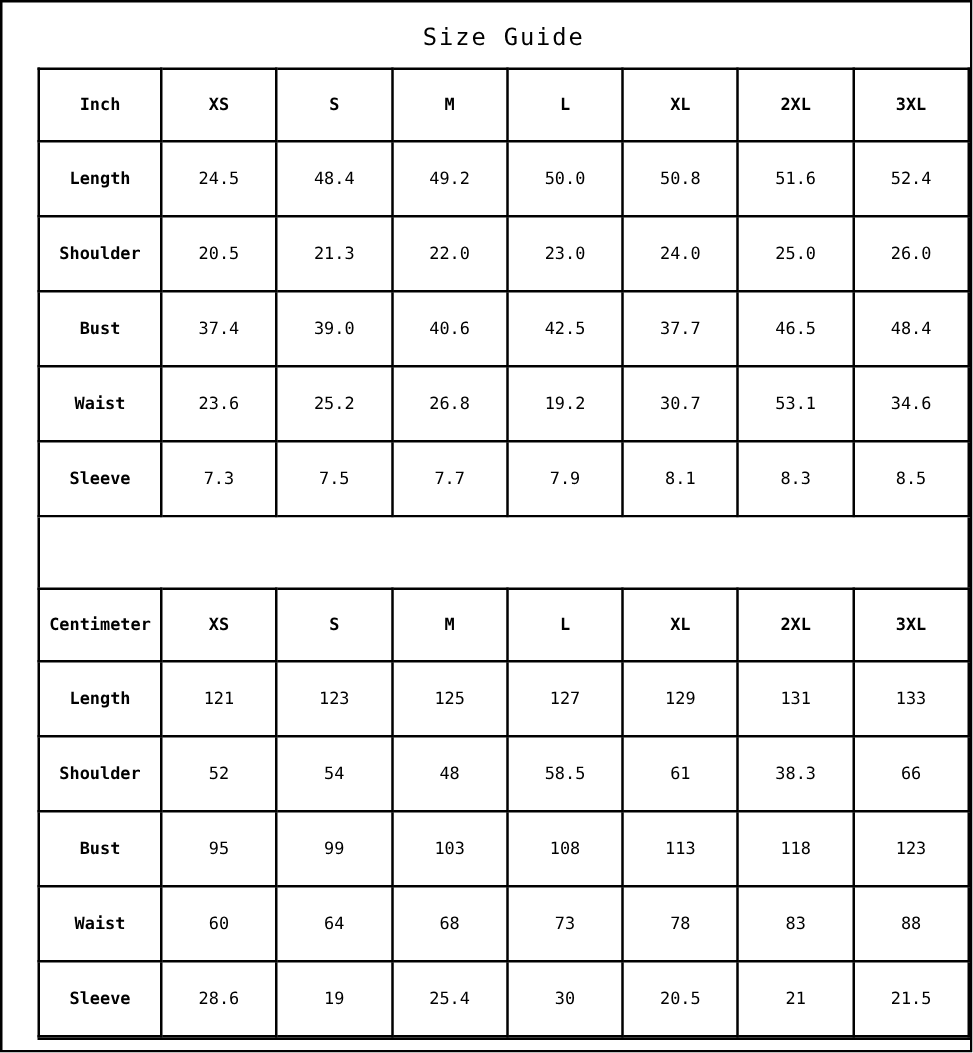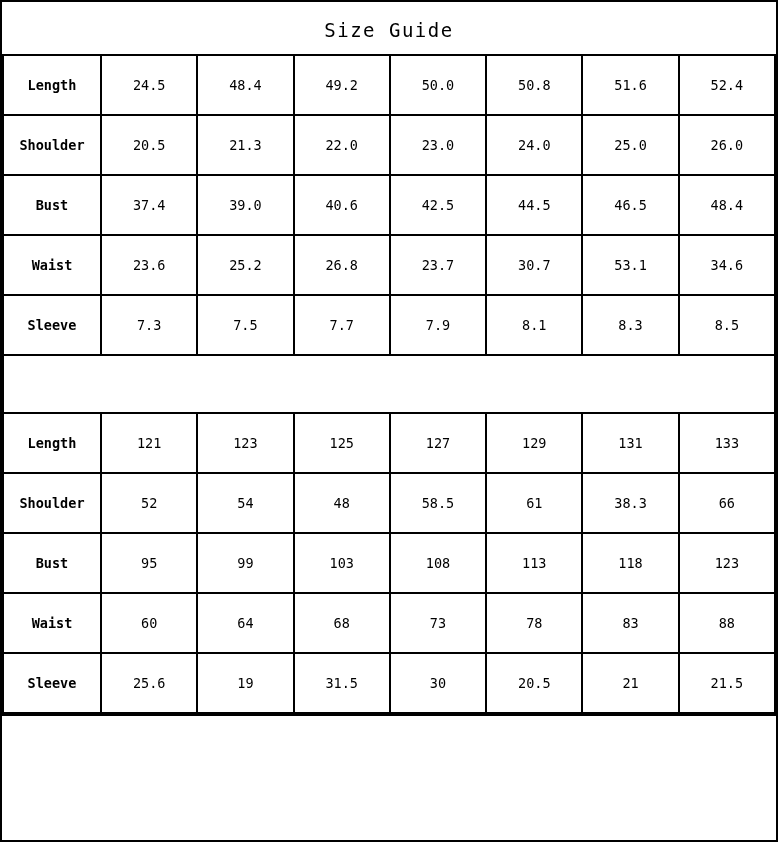--- a/index.html
+++ b/index.html
@@ -14,20 +14,21 @@
     color: #000000;
     overflow: hidden;
   }
   .page {
     width: 778px;
     height: 842px;
     position: relative;
     box-sizing: border-box;
     border: 2px solid #000000;
     background: #ffffff;
+    padding-left: 28px;
   }
   .title {
     text-align: center;
     font-size: 19px;
     letter-spacing: 1.5px;
     padding-top: 17px;
     padding-bottom: 13px;
     font-weight: 400;
     font-family: "DejaVu Sans Mono", monospace;
   }
@@ -89,20 +90,30 @@
         <col class="first">
         <col>
           <col>
           <col>
           <col>
           <col>
           <col>
           <col>
       </colgroup>
       <tbody>
+        <tr class="header-row">
+          <td class="colhead">Inch</td>
+          <td class="colhead">XS</td>
+          <td class="colhead">S</td>
+          <td class="colhead">M</td>
+          <td class="colhead">L</td>
+          <td class="colhead">XL</td>
+          <td class="colhead">2XL</td>
+          <td class="colhead">3XL</td>
+        </tr>
         <tr>
           <td class="rowhead">Length</td>
           <td>24.5</td>
           <td>48.4</td>
           <td>49.2</td>
           <td>50.0</td>
           <td>50.8</td>
           <td>51.6</td>
           <td>52.4</td>
         </tr>
@@ -115,30 +126,30 @@
           <td>24.0</td>
           <td>25.0</td>
           <td>26.0</td>
         </tr>
         <tr>
           <td class="rowhead">Bust</td>
           <td>37.4</td>
           <td>39.0</td>
           <td>40.6</td>
           <td>42.5</td>
-          <td>44.5</td>
+          <td>37.7</td>
           <td>46.5</td>
           <td>48.4</td>
         </tr>
         <tr>
           <td class="rowhead">Waist</td>
           <td>23.6</td>
           <td>25.2</td>
           <td>26.8</td>
-          <td>23.7</td>
+          <td>19.2</td>
           <td>30.7</td>
           <td>53.1</td>
           <td>34.6</td>
         </tr>
         <tr>
           <td class="rowhead">Sleeve</td>
           <td>7.3</td>
           <td>7.5</td>
           <td>7.7</td>
           <td>7.9</td>
@@ -158,20 +169,30 @@
         <col class="first">
         <col>
           <col>
           <col>
           <col>
           <col>
           <col>
           <col>
       </colgroup>
       <tbody>
+        <tr class="header-row">
+          <td class="colhead">Centimeter</td>
+          <td class="colhead">XS</td>
+          <td class="colhead">S</td>
+          <td class="colhead">M</td>
+          <td class="colhead">L</td>
+          <td class="colhead">XL</td>
+          <td class="colhead">2XL</td>
+          <td class="colhead">3XL</td>
+        </tr>
         <tr>
           <td class="rowhead">Length</td>
           <td>121</td>
           <td>123</td>
           <td>125</td>
           <td>127</td>
           <td>129</td>
           <td>131</td>
           <td>133</td>
         </tr>
@@ -200,23 +221,23 @@
           <td>60</td>
           <td>64</td>
           <td>68</td>
           <td>73</td>
           <td>78</td>
           <td>83</td>
           <td>88</td>
         </tr>
         <tr>
           <td class="rowhead">Sleeve</td>
-          <td>25.6</td>
+          <td>28.6</td>
           <td>19</td>
-          <td>31.5</td>
+          <td>25.4</td>
           <td>30</td>
           <td>20.5</td>
           <td>21</td>
           <td>21.5</td>
         </tr>
       </tbody>
     </table>
   </div>
 
   <div class="footer">

